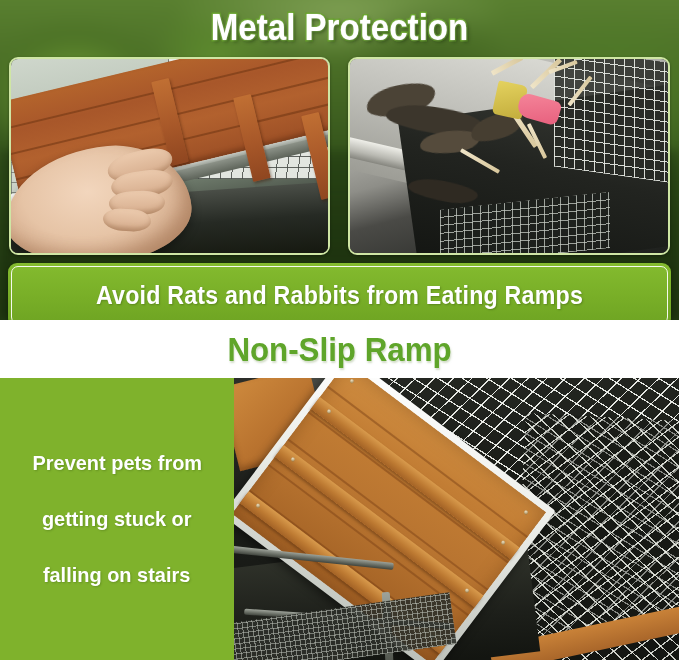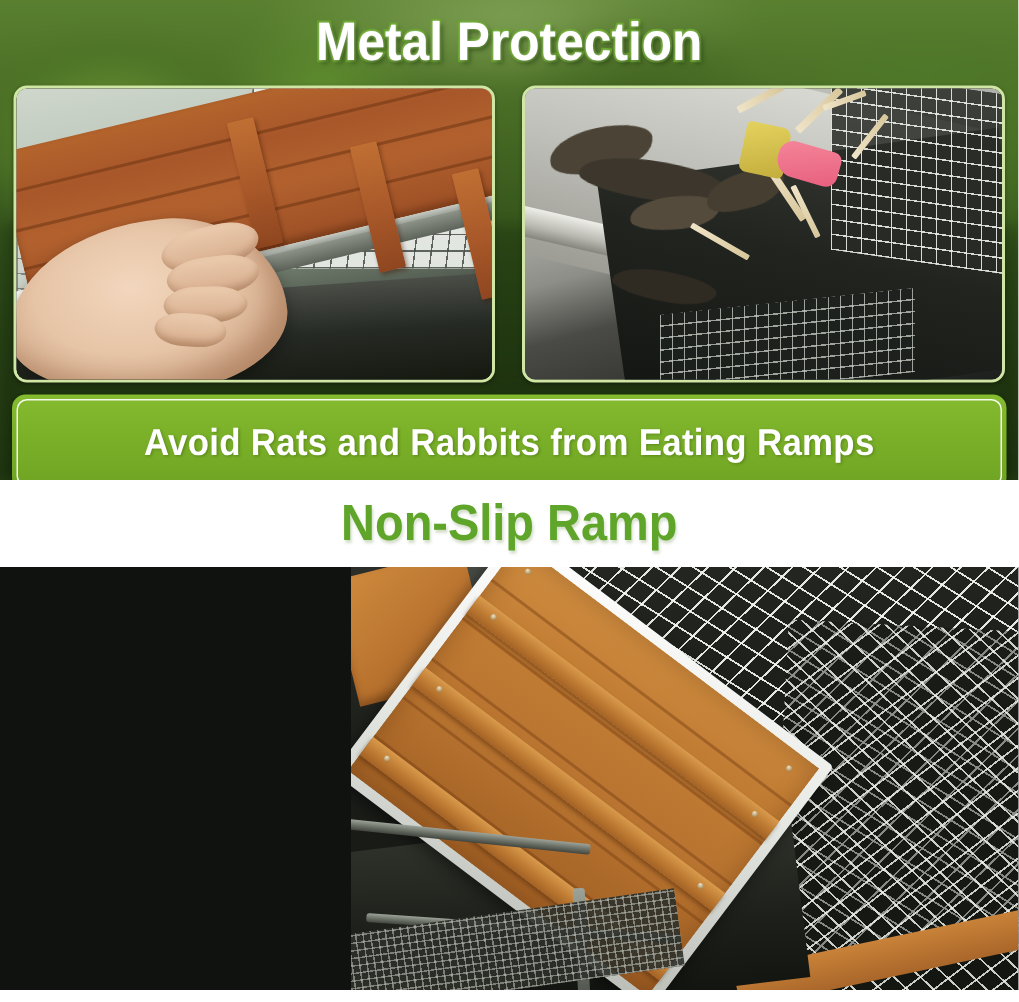--- a/index.html
+++ b/index.html
@@ -463,20 +463,25 @@
 
     <div class="caption-banner">
       <div class="caption-text">Avoid Rats and Rabbits from Eating Ramps</div>
     </div>
   </div>
 
   <div class="nonslip-title">Non-Slip Ramp</div>
 
   <div class="section-nonslip">
 
+    <div class="green-panel">
+      <div class="line">Prevent pets from</div>
+      <div class="line">getting stuck or</div>
+      <div class="line">falling on stairs</div>
+    </div>
 
     <div class="bottom-photo">
       <div class="bp-bg"></div>
       <div class="bp-mesh-big"></div>
       <div class="bp-mesh-right"></div>
 
       <div class="bp-wood-top"></div>
       <div class="bp-wood-edge"></div>
 
       <div class="bp-frame-bar" style="left:90px; top:-10px; width:14px; height:120px; transform:rotate(-14deg);"></div>

